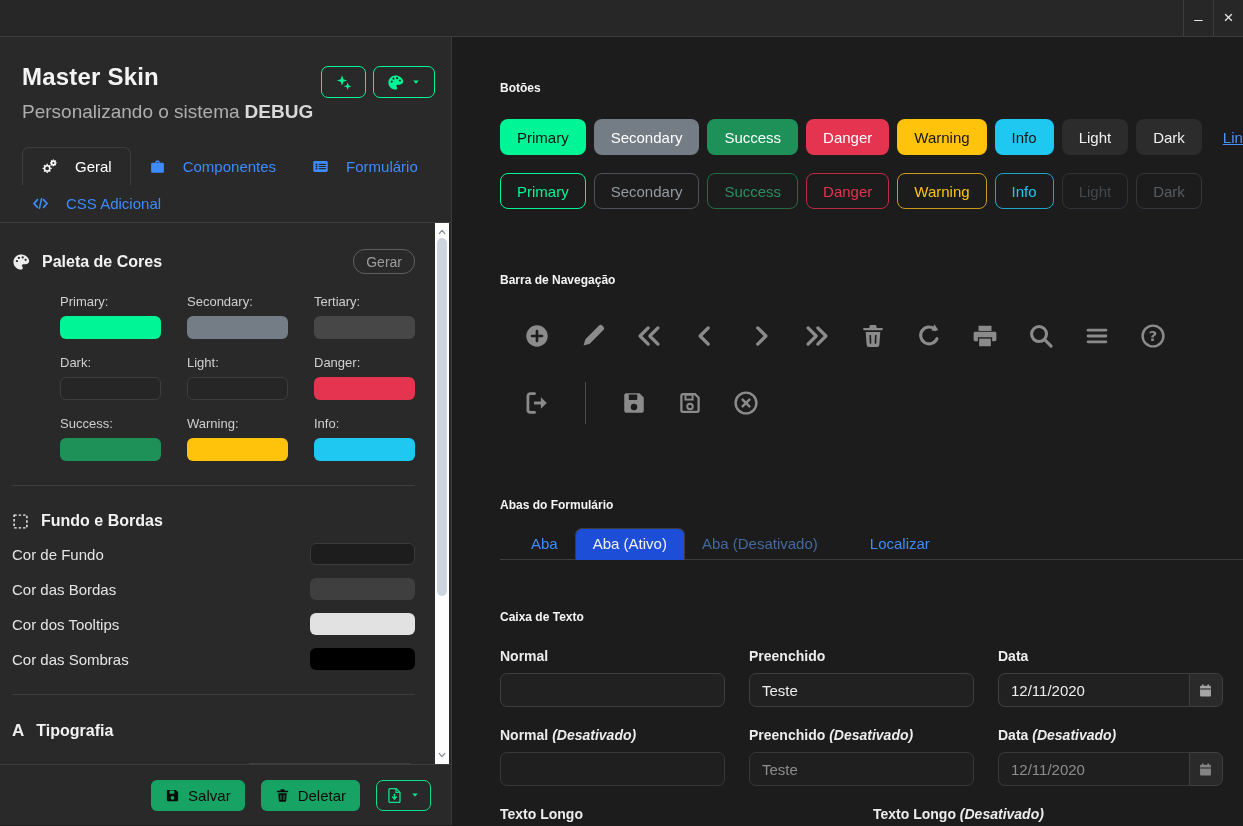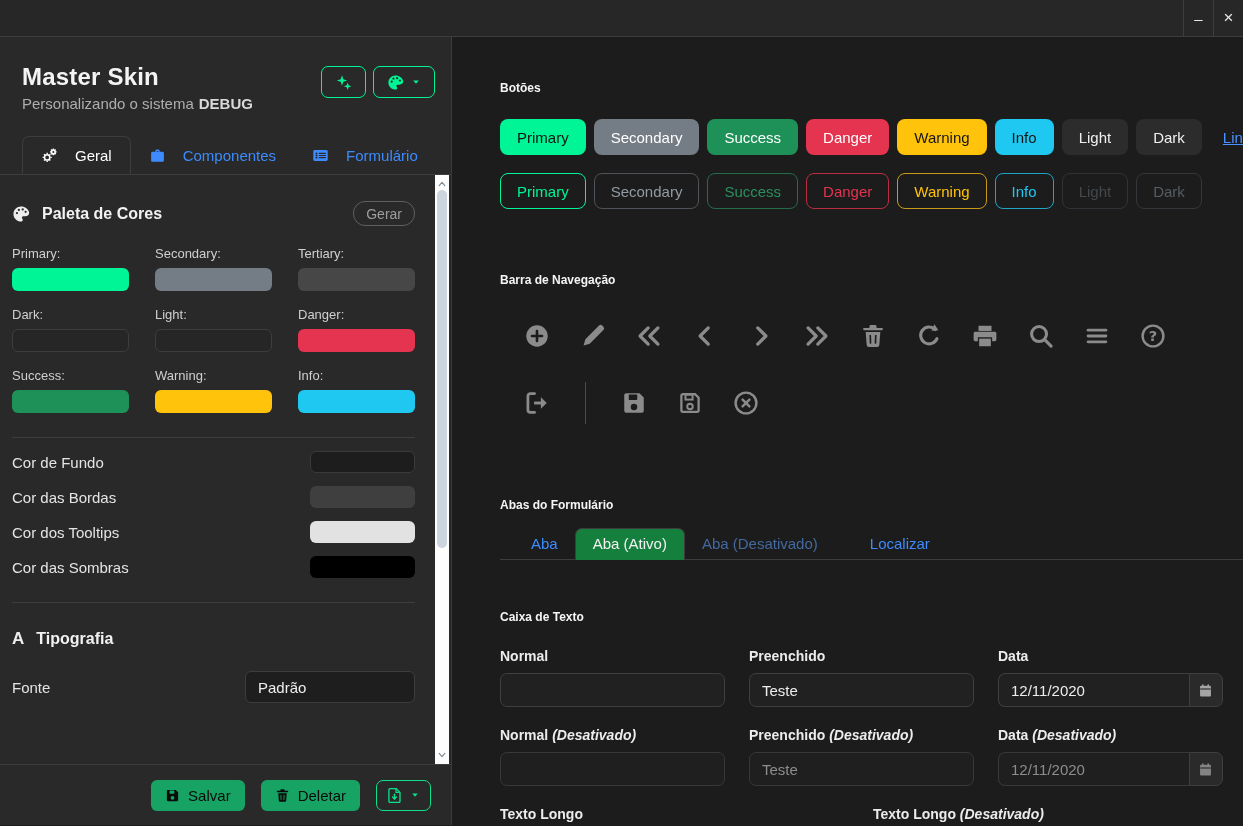--- a/index.html
+++ b/index.html
@@ -23,41 +23,41 @@
 
   
   .app { display:flex; height:788px; }
 
   
   .sidebar { width:452px; background:#292929; border-right:1px solid #3a3a3a;
     display:flex; flex-direction:column; position:relative; }
   .sidebar-head { padding:26px 16px 0 22px; }
   .title-row { display:flex; justify-content:space-between; align-items:flex-start; }
   .app-title { font-size:24px; font-weight:bold; color:#f4f4f4; letter-spacing:.2px; }
-  .subtitle { margin-top:4px; font-size:15px; color:#aeaeae; }
+  .subtitle { margin-top:10px; font-size:19px; color:#aeaeae; }
   .subtitle b { color:#d9d9d9; margin-left:5px; }
   .head-actions { display:flex; gap:7px; margin-top:3px; }
   .ghost-btn { height:32px; padding:0 13px; display:flex; align-items:center; gap:7px;
     background:transparent; border:1px solid #00f596; border-radius:7px; color:#00f596; cursor:pointer; }
 
   .side-tabs { margin-top:24px; font-size:15px; }
   .tabs-row { display:flex; align-items:flex-end; }
   .side-tab { display:flex; align-items:center; gap:17px; padding:10px 18px;
     color:#3d8bfd; cursor:pointer; white-space:nowrap; }
   .side-tab.active { color:#fff; background:#292929; border:1px solid #3d3d3d; border-bottom:none;
     border-radius:7px 7px 0 0; position:relative; z-index:2; }
 
   .sidebar-body { flex:1; border-top:1px solid #3d3d3d; position:relative;
     padding:0 36px 0 12px; overflow:hidden; }
   .section-h { display:flex; align-items:center; gap:12px; margin-top:26px;
     font-size:16px; font-weight:bold; color:#f2f2f2; }
   .gerar-btn { margin-left:auto; height:25px; padding:0 12px; font-size:14px; font-weight:normal;
     color:#9d9d9d; background:transparent; border:1px solid #5f5f5f; border-radius:12px; cursor:pointer; }
 
-  .palette-grid { display:grid; grid-template-columns:repeat(3,1fr); column-gap:26px; row-gap:16px; margin-top:20px; }
+  .palette-grid { display:grid; grid-template-columns:repeat(3,1fr); column-gap:26px; row-gap:16px; margin-top:20px;margin-left:48px; }
   .sw-label { font-size:13px; color:#cfcfcf; margin-bottom:7px; }
   .swatch { height:23px; border-radius:6px; cursor:pointer; }
   .swatch.bordered { border:1px solid #3d3d3d; }
 
   .divider { border-top:1px solid #3d3d3d; margin-top:24px; }
 
   .fb-row { display:flex; align-items:center; justify-content:space-between; margin-top:13px; }
   .fb-label { font-size:15px; color:#e4e4e4; }
   .fb-swatch { width:105px; height:22px; border-radius:6px; cursor:pointer; }
 
@@ -109,21 +109,21 @@
   .nav-row { display:flex; align-items:center; gap:30px; padding-left:24px; color:#8b8b8b; }
   .nav-row1 { margin-top:36px; }
   .nav-row2 { margin-top:33px; }
   .nav-ic { width:26px; height:26px; cursor:pointer; }
   .nav-div { width:1px; height:42px; background:#4a4a4a; margin:0 5px; }
 
   .tabs-section { margin-top:74px; }
   .ftab-row { display:flex; align-items:flex-end; border-bottom:1px solid #3d3d3d;
     margin-top:16px; padding-left:14px; }
   .ftab { padding:6px 17px 7px; font-size:15px; color:#3d8bfd; cursor:pointer; white-space:nowrap;text-align:center; }
-  .ftab.active { color:#f2f2f2; background:#15803d; border:1px solid #3d3d3d; border-bottom:none;
+  .ftab.active { color:#f2f2f2; background:#1d4ed8; border:1px solid #3d3d3d; border-bottom:none;
     border-radius:7px 7px 0 0; margin-bottom:-1px; padding-bottom:8px; }
   .ftab.disabled { color:#44699e; cursor:default; }
 
   .textbox-section { margin-top:50px; }
   .field-grid { display:flex; gap:24px; margin-top:24px; }
   .field { width:225px; }
   .f-label { font-size:14px; font-weight:bold; color:#ececec; margin-bottom:9px; }
   .f-label i { font-weight:bold; }
   .tb { width:100%; height:34px; background:#212121; border:1px solid #3f3f3f; border-radius:7px;
     color:#ededed; font-size:15px; padding:0 12px; font-family:"Liberation Sans",sans-serif; outline:none; }
@@ -369,20 +369,30 @@
           </div>
           <div class="side-tab">
             <span>
                 <svg class="ic" width="17" height="17" style="--cut:#292929">
                   <use href="#i-card-list"></use>
                 </svg>
               </span>
             <span>Formulário</span>
           </div>
         </div>
+        <div class="tabs-row">
+          <div class="side-tab" style="padding-left:10px">
+            <span>
+                <svg class="ic" width="17" height="17">
+                  <use href="#i-code"></use>
+                </svg>
+              </span>
+            <span>CSS Adicional</span>
+          </div>
+        </div>
       </div>
     </div>
 
     <div class="sidebar-body">
 
       <div class="section-h">
         <span>
             <svg class="ic" width="18" height="18" style="color:#ededed">
               <use href="#i-palette"></use>
             </svg>
@@ -424,20 +434,28 @@
             <div class="swatch" style="background:#ffc30b"></div>
           </div>
         <div>
             <div class="sw-label">Info:</div>
             <div class="swatch" style="background:#1fc8f0"></div>
           </div>
       </div>
 
       <div class="divider"></div>
 
+      <div class="section-h">
+        <span>
+            <svg class="ic" width="17" height="17" style="color:#ededed">
+              <use href="#i-dashed-box"></use>
+            </svg>
+          </span>
+        <span>Fundo e Bordas</span>
+      </div>
       <div class="fb-row">
           <span class="fb-label">Cor de Fundo</span>
           <div class="fb-swatch" style="background:#1d1d1d;border:1px solid #3a3a3a"></div>
         </div>
       <div class="fb-row">
           <span class="fb-label">Cor das Bordas</span>
           <div class="fb-swatch" style="background:#3f3f3f"></div>
         </div>
       <div class="fb-row">
           <span class="fb-label">Cor dos Tooltips</span>

